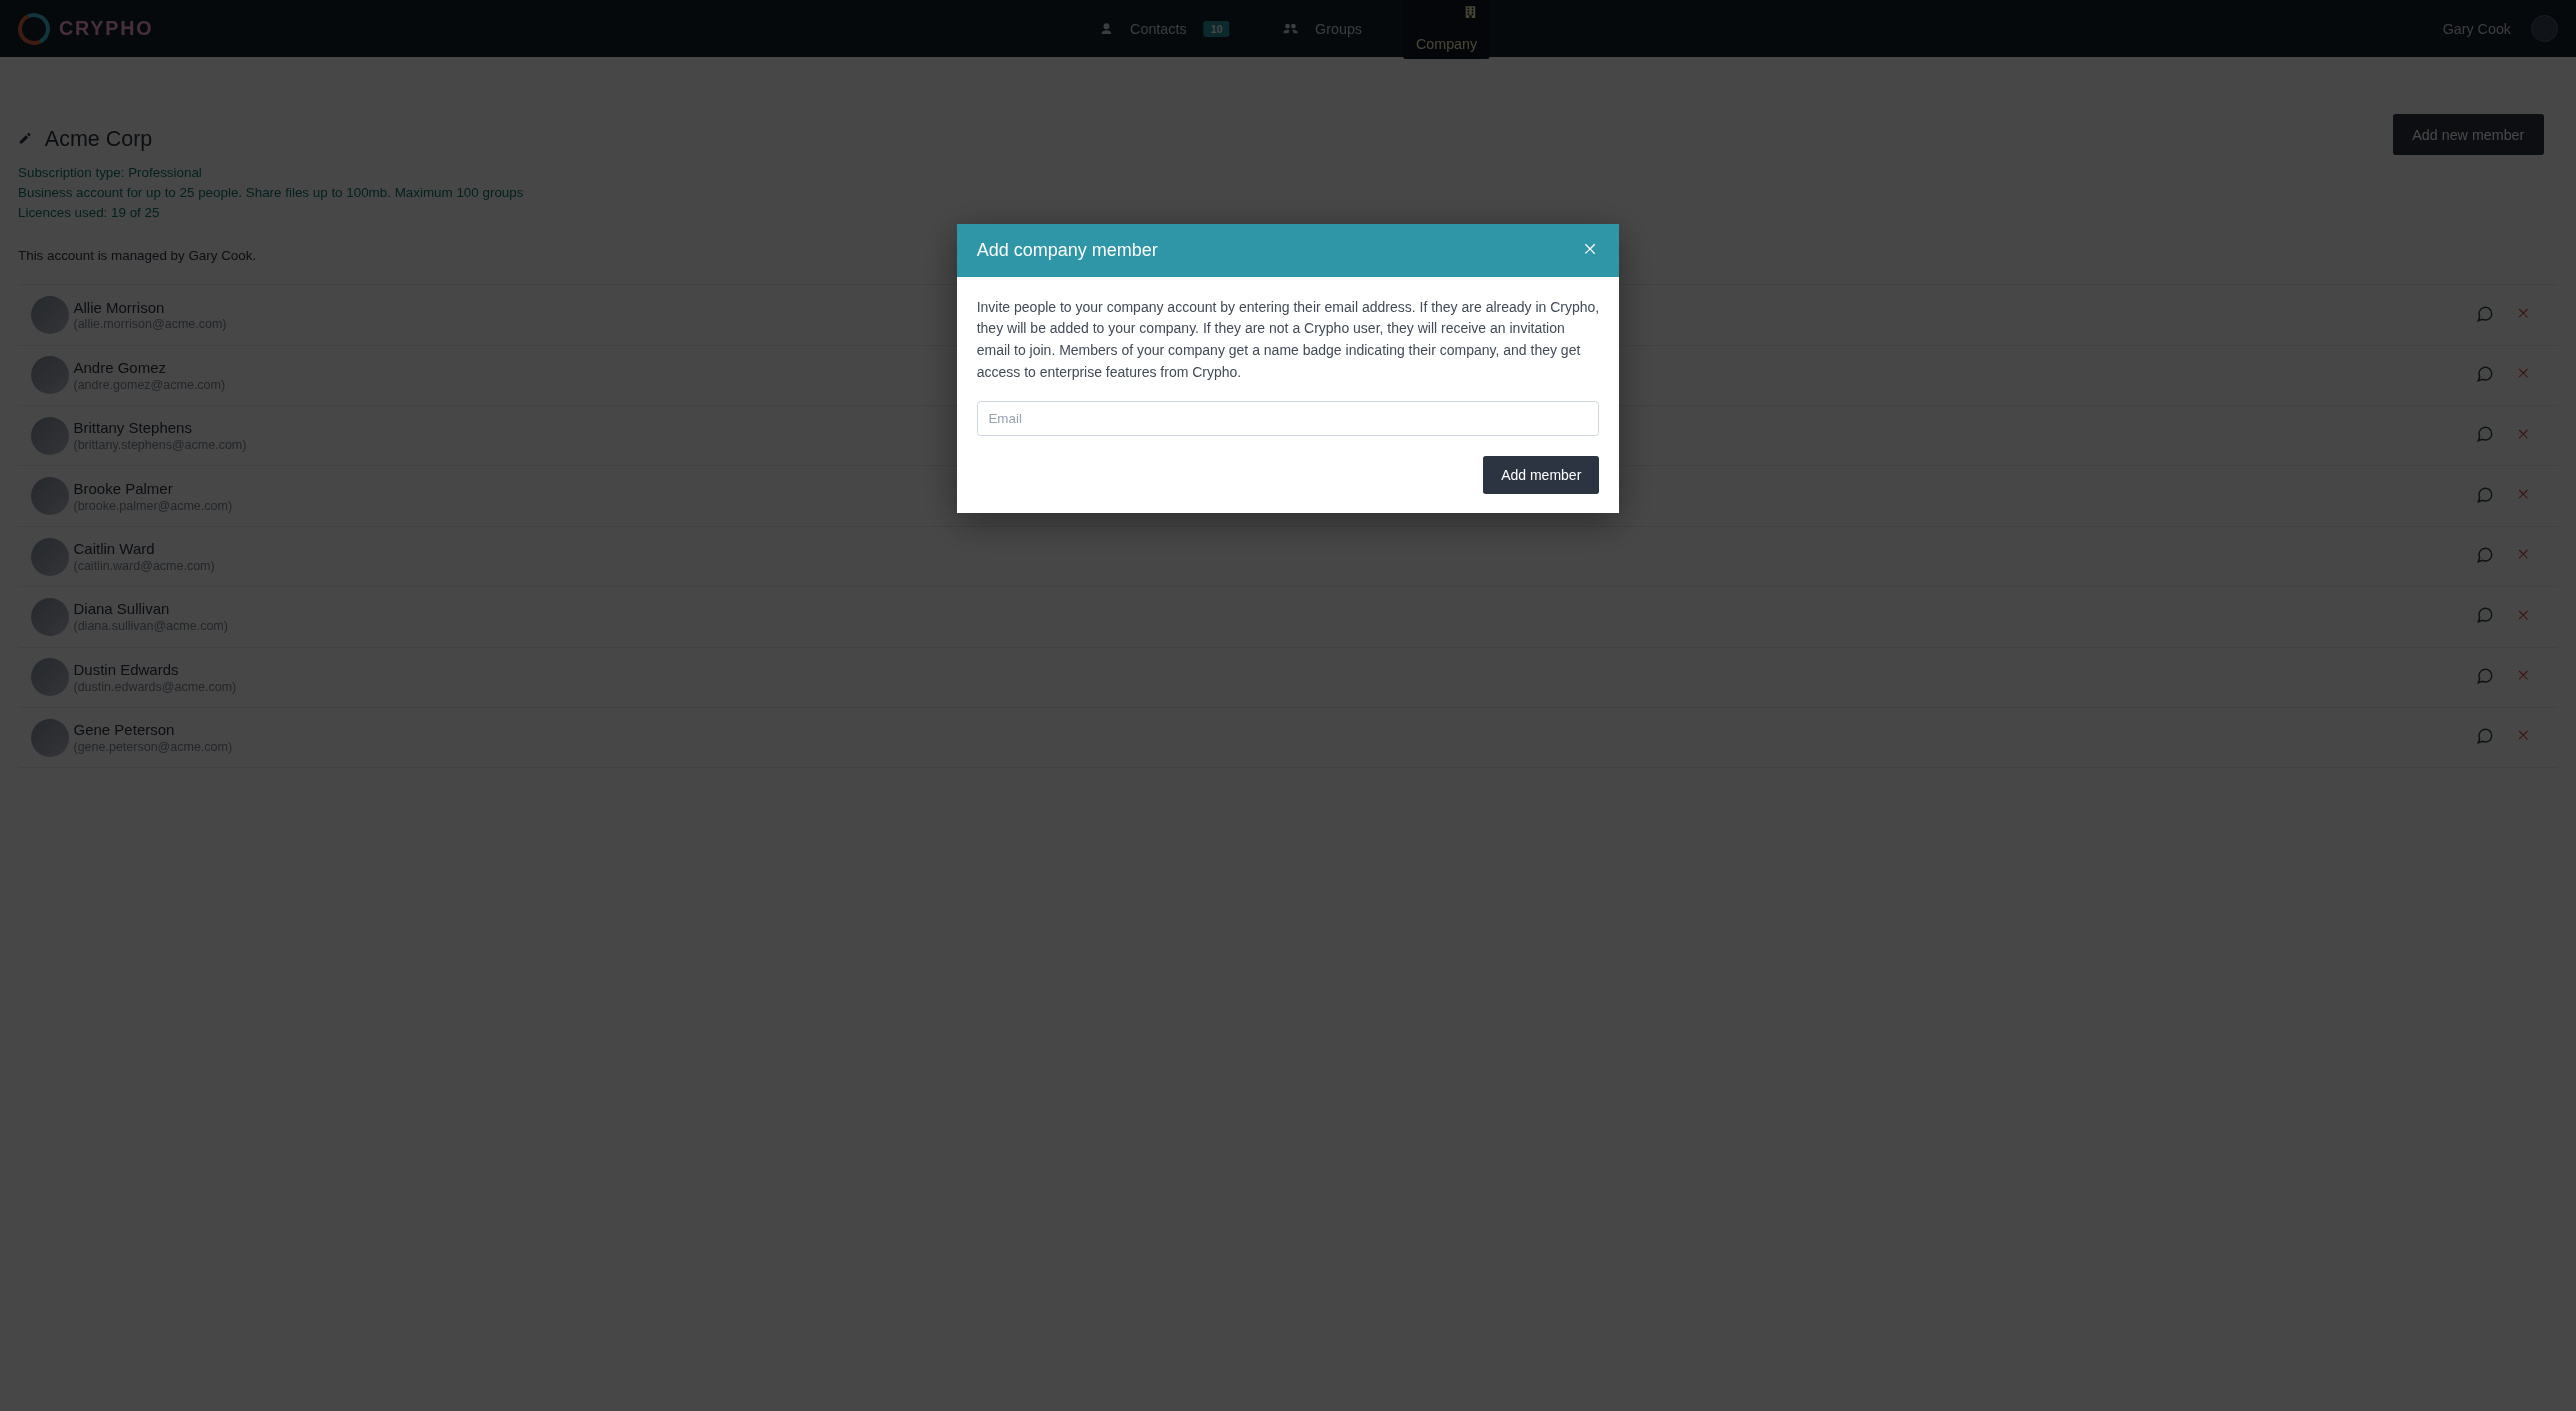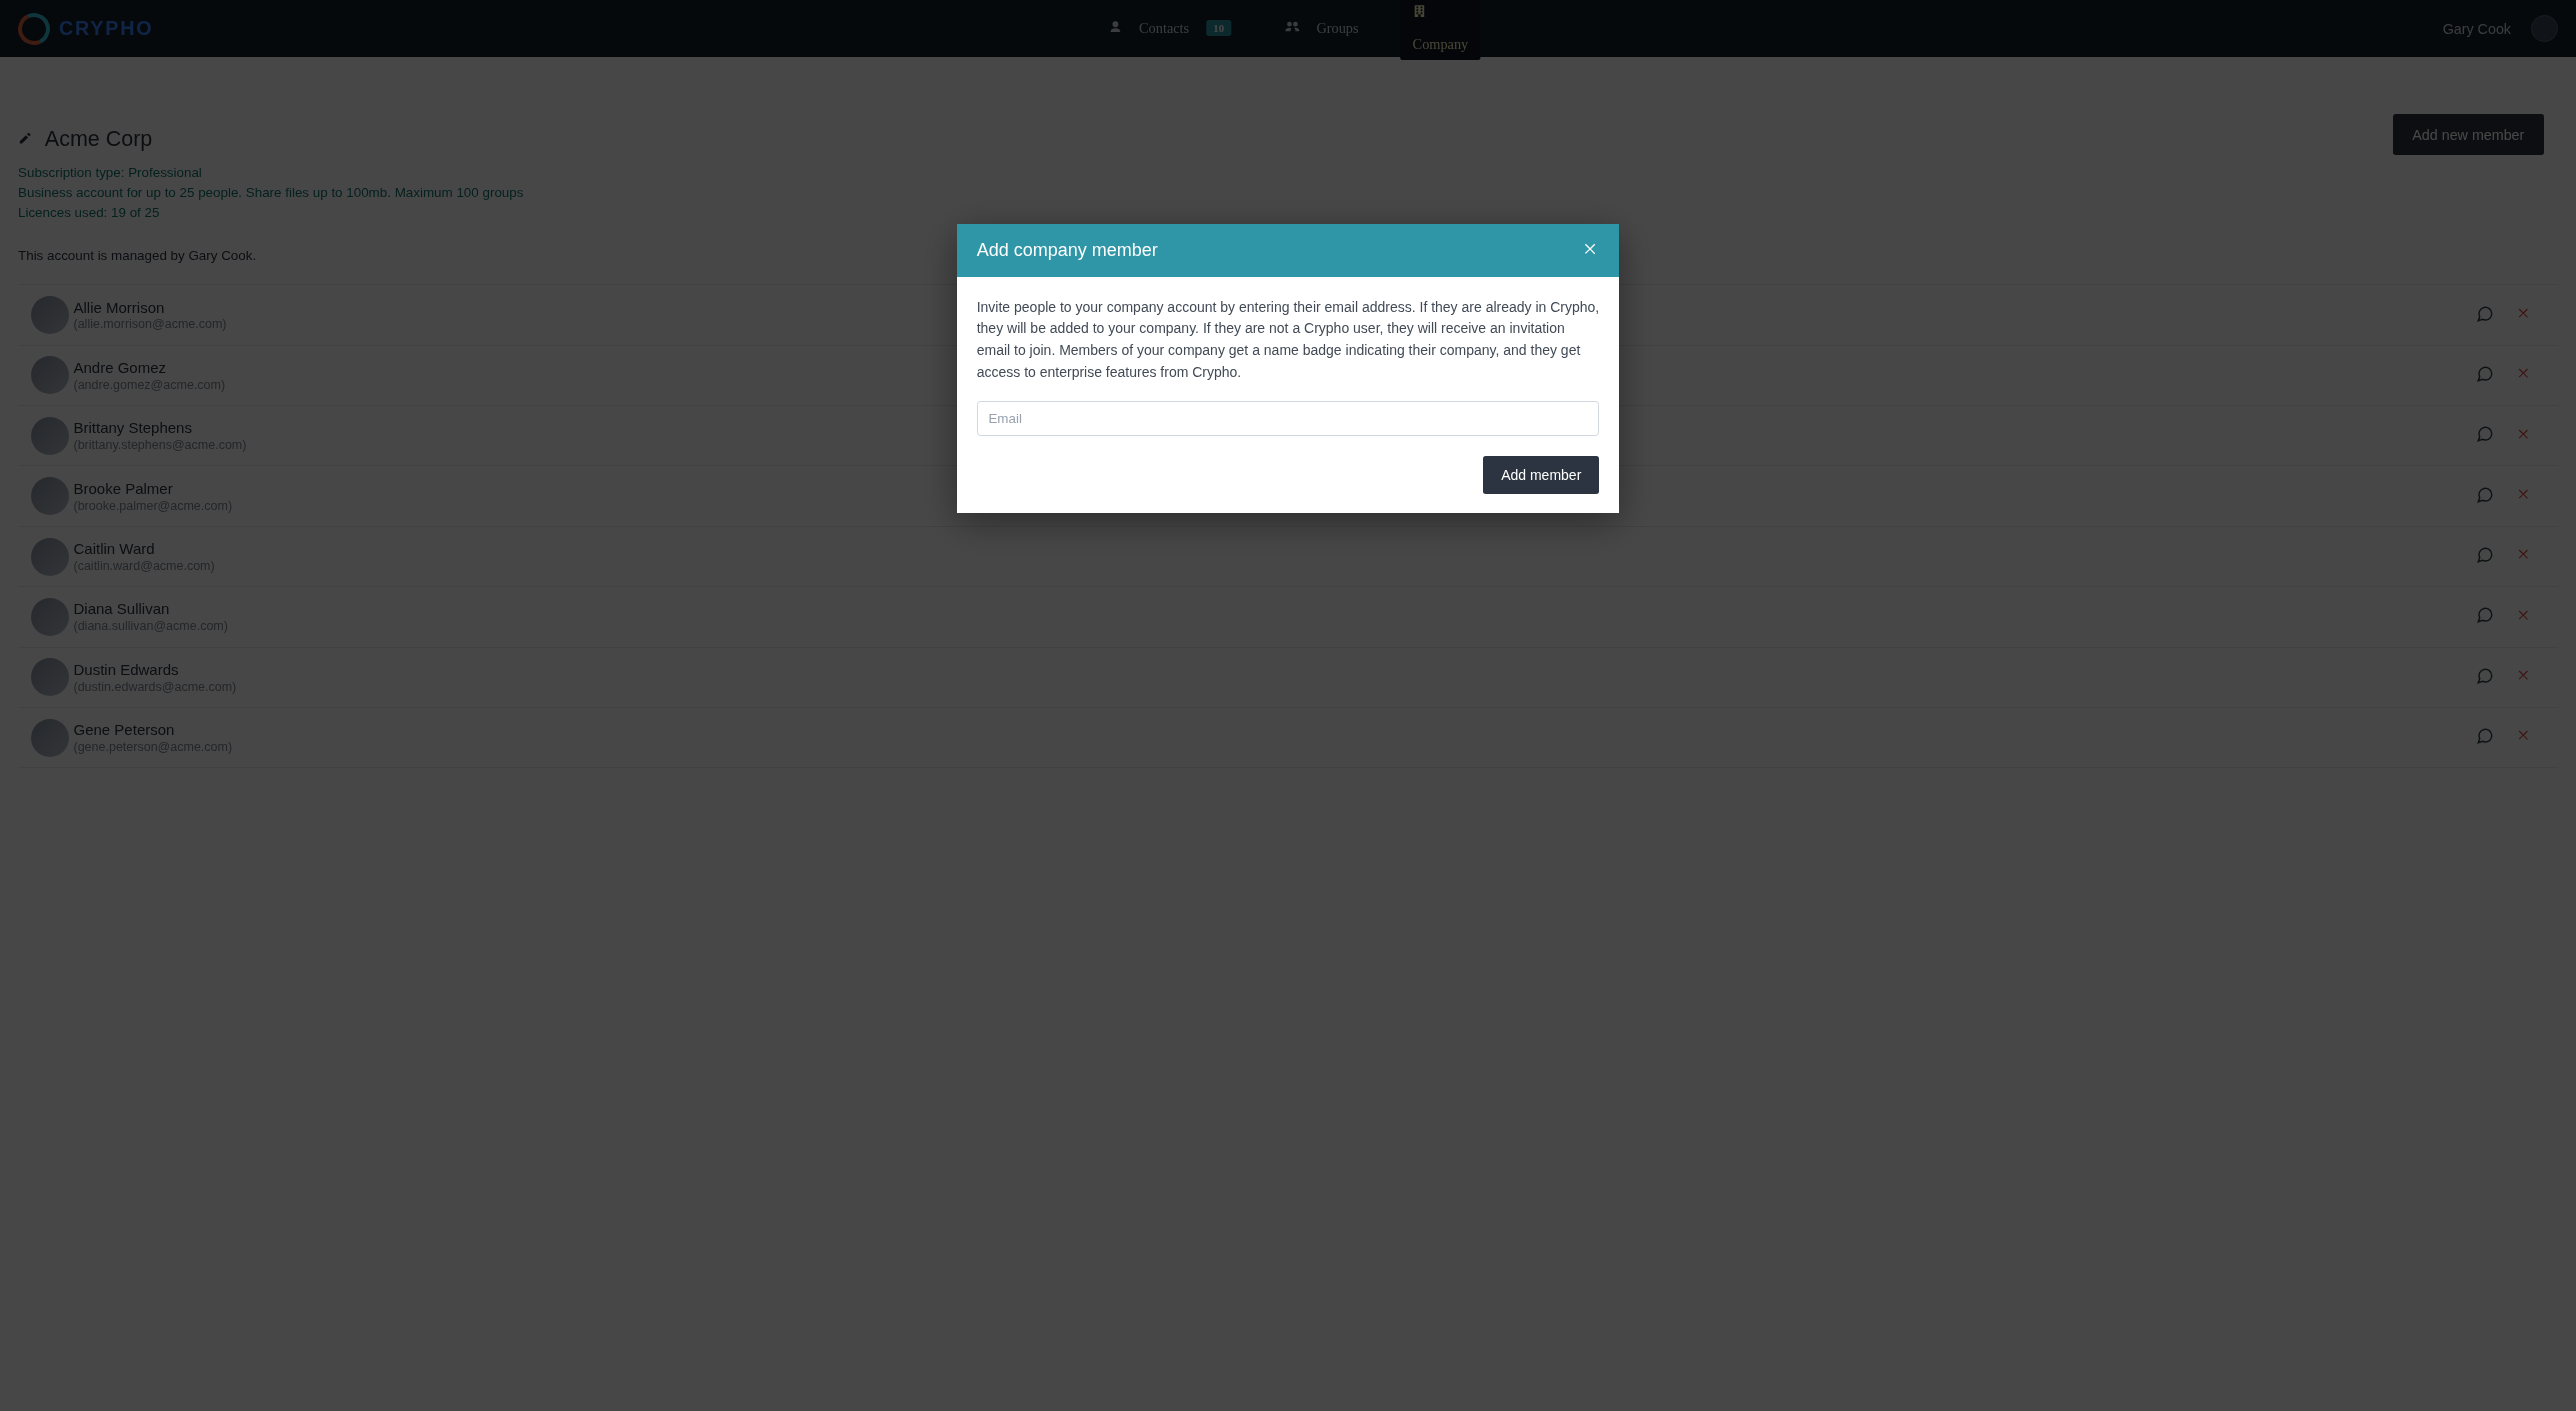--- a/index.html
+++ b/index.html
@@ -17,21 +17,21 @@
     height: 57px;
     background: #18212e;
     display: flex;
     align-items: center;
     padding: 0 18px;
     color: #cfd6de;
   }
   .brand {
     display: flex; align-items: center; gap: 9px;
     font-weight: 700; letter-spacing: 1.8px; font-size: 19.7px;
-    color: #3b82f6;
+    color: #f9a8d4;
   }
   .brand-mark {
     width: 32px; height: 32px; border-radius: 50%;
     position: relative;
   }
   .brand-mark::before, .brand-mark::after {
     content:''; position:absolute; inset:0; border-radius:50%;
     border: 4.5px solid transparent;
   }
   .brand-mark::before {
@@ -40,23 +40,23 @@
   }
   .brand-mark::after {
     border-bottom-color:#e3663f; border-left-color:#e3663f;
     transform: rotate(20deg);
   }
   .nav-center {
     display:flex; align-items:center; gap:29px;
     position:absolute; left:50%; transform:translateX(-50%);
   }
   .nav-item {
-    display:flex; align-items:flex-start; gap:17px;
+    display:flex; align-items:flex-end; gap:17px;
     color:#cfd6de; font-size:14.3px; cursor:pointer;
-    padding:7.2px 12.5px; border-radius:1.8px;font-family:Liberation Serif, serif;
+    padding:7.2px 12.5px; border-radius:1.8px;
   }
   .nav-item.active { background:#0f1720; color:#fef9c3;flex-direction:column; }
   .badge {
     background:#2e96a6; color:#fff; font-size:10.7px;
     padding:1.8px 7.2px; border-radius:2.7px; font-weight:600;
   }
   .nav-right {
     margin-left:auto; display:flex; align-items:center; gap:20px;
     color:#cfd6de; font-size:14.3px;
   }

